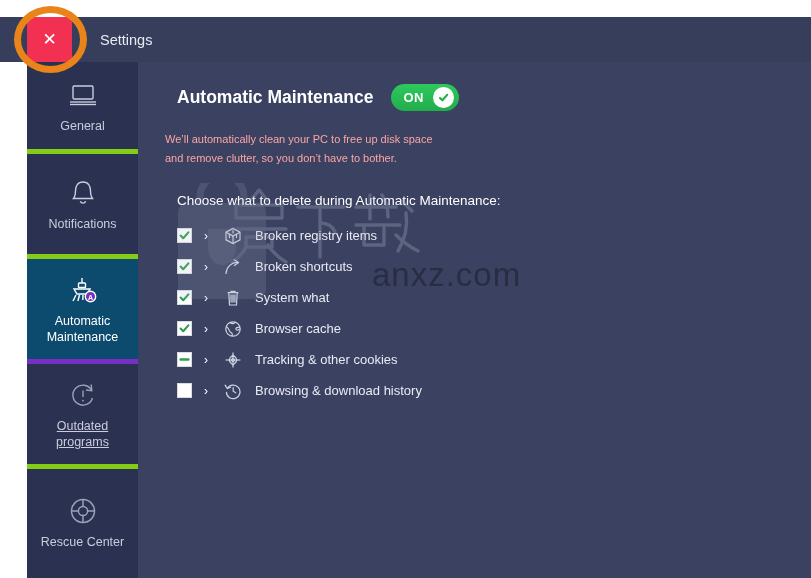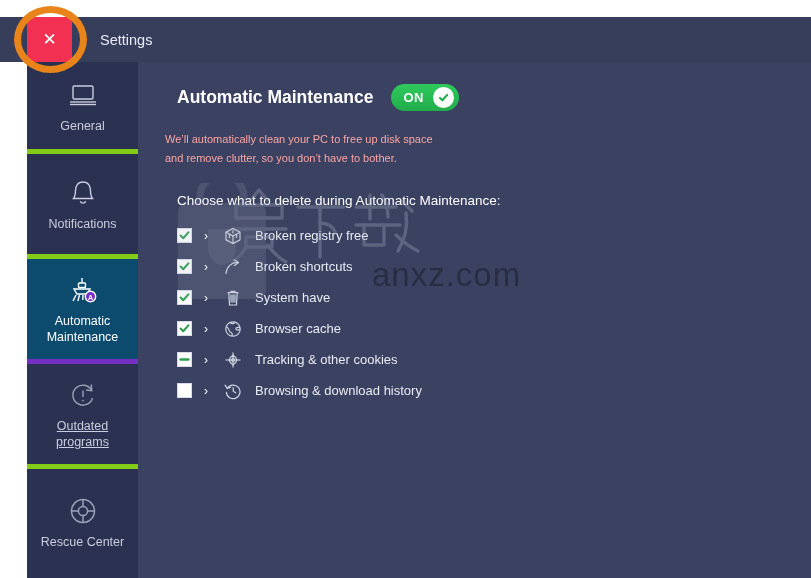--- a/index.html
+++ b/index.html
@@ -359,21 +359,21 @@
         <span class="row-ico">
           <svg width="18" height="18" viewBox="0 0 18 18" fill="none" stroke="#cfd4e2" stroke-width="1.1">
             <path d="M9 1.4 L16 5.2 V12.8 L9 16.6 L2 12.8 V5.2 Z"></path>
             <path d="M2 5.2 L9 9 L16 5.2"></path>
               <path d="M9 9 V16.6"></path>
             <path d="M5.4 6.9 L5.4 10.9"></path>
               <path d="M12.6 6.9 L12.6 10.9"></path>
               <path d="M9 3.2 L9 6.6"></path>
           </svg>
         </span>
-        <span class="row-label">Broken registry free</span>
+        <span class="row-label">Broken registry items</span>
       </div>
 
       <div class="opt-row">
         <span class="cbox">
           <svg width="11" height="11" viewBox="0 0 11 11" fill="none" stroke="#2e9e4e" stroke-width="2.1" stroke-linecap="round" stroke-linejoin="round">
               <path d="M1.6 5.6 L4.2 8.2 L9.4 2.4"></path>
             </svg>
         </span>
         <span class="chev">›</span>
         <span class="row-ico">
@@ -393,21 +393,21 @@
         </span>
         <span class="chev">›</span>
         <span class="row-ico">
           <svg width="18" height="18" viewBox="0 0 18 18" fill="none" stroke="#cfd4e2" stroke-width="1.2">
             <path d="M3.6 3.6 h10.8"></path>
             <path d="M7 3.6 V2.3 h4 V3.6"></path>
             <path d="M4.8 3.6 L5.5 16 h7 L13.2 3.6"></path>
             <rect x="6.2" y="5.6" width="5.6" height="8" fill="#9ba3bb" stroke="none"></rect>
           </svg>
         </span>
-        <span class="row-label">System have</span>
+        <span class="row-label">System what</span>
       </div>
 
       <div class="opt-row">
         <span class="cbox">
           <svg width="11" height="11" viewBox="0 0 11 11" fill="none" stroke="#2e9e4e" stroke-width="2.1" stroke-linecap="round" stroke-linejoin="round">
               <path d="M1.6 5.6 L4.2 8.2 L9.4 2.4"></path>
             </svg>
         </span>
         <span class="chev">›</span>
         <span class="row-ico">

